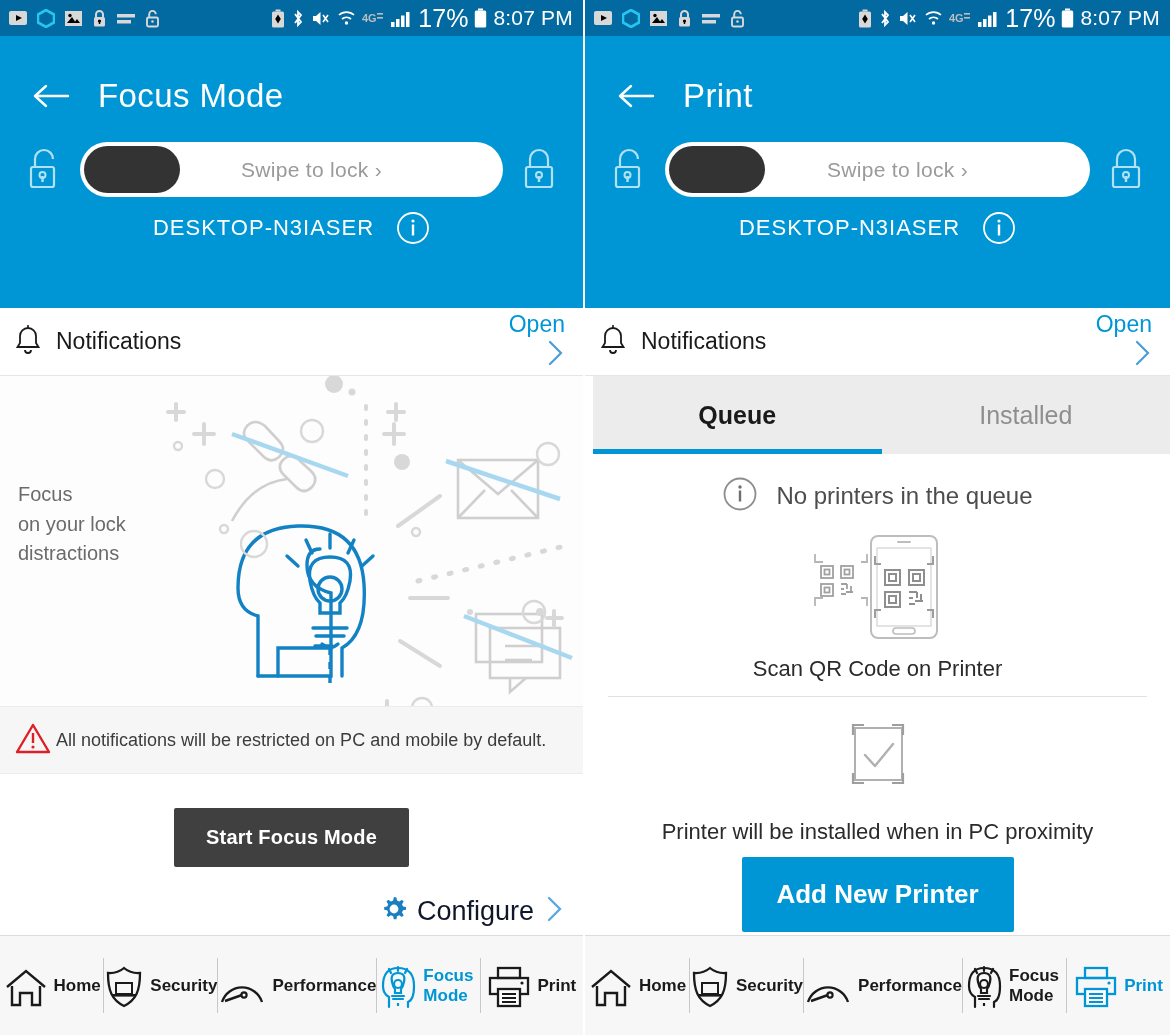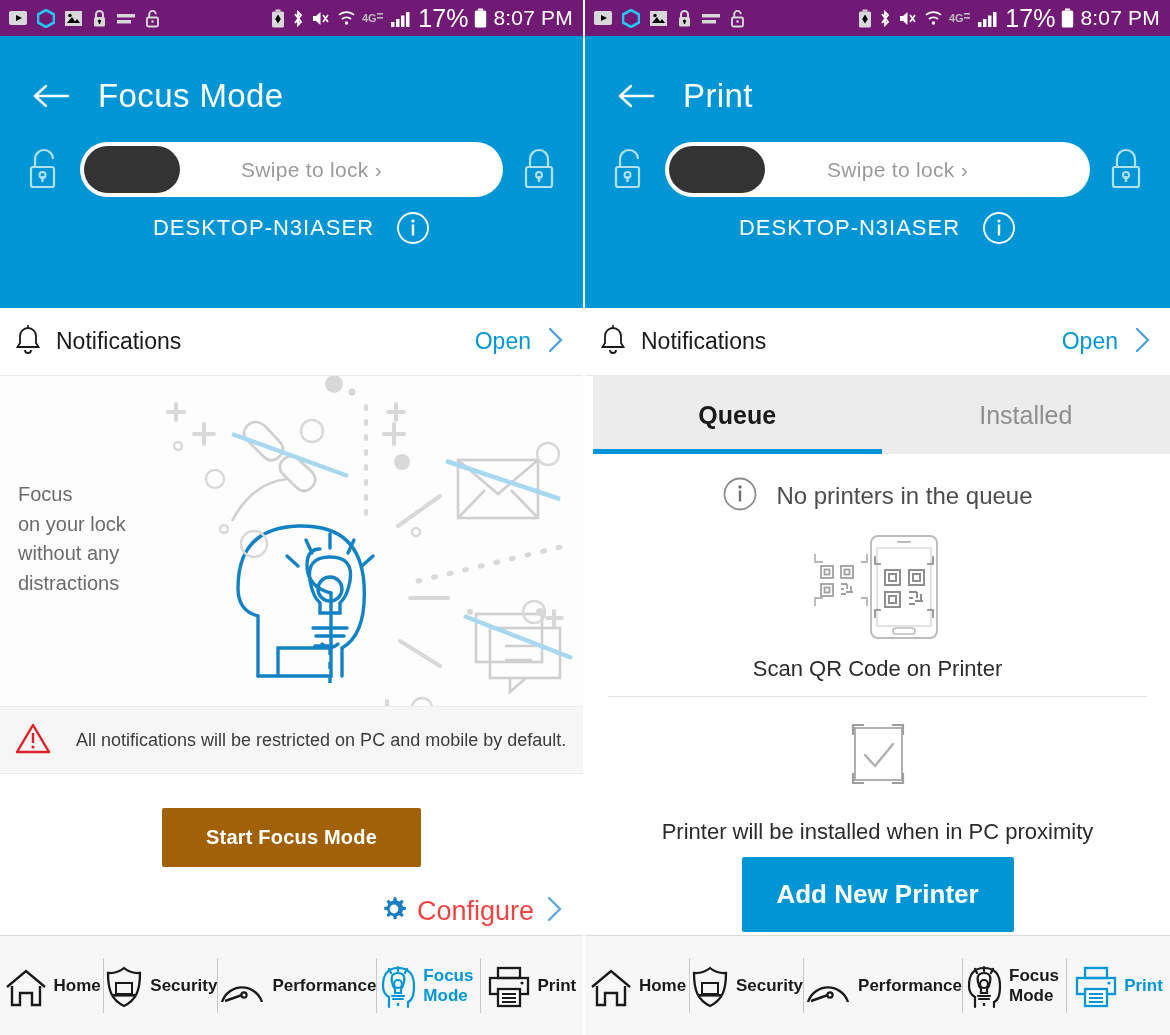--- a/index.html
+++ b/index.html
@@ -8,21 +8,21 @@
     font-family: "Liberation Sans", sans-serif;
     background: #ffffff;
     overflow: hidden;
   }
   .screens { display: flex; width: 1170px; height: 1035px; }
   .screen { width: 585px; height: 1035px; position: relative; display: flex; flex-direction: column; background:#fff; }
   .screen.left { border-right: 2px solid #ffffff; }
 
   
   .statusbar {
-    height: 36px; background: #701a75; color: #fff;
+    height: 36px; background: #0369a1; color: #fff;
     display: flex; align-items: center; justify-content: space-between;
     padding: 0 10px 0 8px; flex: 0 0 36px;
   }
   .sb-left, .sb-right { display: flex; align-items: center; gap: 9px; }
   .sb-right { gap: 6px; }
   .sb-ico { display: inline-flex; align-items: center; justify-content: center; }
   .sb-time { font-size: 21px; font-weight: 500; letter-spacing: .2px; }
   .sb-pct { font-size: 25px; font-weight: 500; }
 
   
@@ -52,46 +52,46 @@
   .dev-name { font-size: 22px; letter-spacing: 1px; }
   .info-ico { width: 34px; height: 34px; cursor: pointer; }
 
   
   .notif {
     flex: 0 0 68px; display: flex; align-items: center; justify-content: space-between;
     padding: 0 18px 0 14px; border-bottom: 1px solid #e6e6e6; background:#fff;
   }
   .notif-left { display: flex; align-items: center; gap: 14px; }
   .notif-label { font-size: 23px; color: #1a1a1a; font-weight: 500; }
-  .notif-right { display: flex; align-items: center; gap: 14px; cursor: pointer; }
+  .notif-right { display: flex; align-items: flex-end; cursor: pointer; flex-direction: column; }
   .notif-open { font-size: 23px; color: #0096d6; font-weight: 500; }
 
   
   .body-area { flex: 1; display: flex; flex-direction: column; position: relative; background: #fff; }
   .illus-wrap { position: relative; height: 330px; overflow: hidden; background:#fdfdfd; }
   .focus-text {
     position: absolute; left: 18px; top: 104px; font-size: 20px; color: #6b6b6b;
     line-height: 1.48; font-weight: 400;
   }
   .warn-bar {
     background: #f6f6f6; border-top: 1px solid #ececec; border-bottom: 1px solid #ececec;
-    display: flex; align-items: center; gap: 24px; padding: 14px 14px; height: 68px;
+    display: flex; align-items: center; gap: 4px; padding: 14px 14px; height: 68px;
   }
   .warn-text { font-size: 18px; color: #3c3c3c; }
   .btn-row { display: flex; justify-content: center; padding-top: 34px; }
   .primary-btn {
-    background: #a16207; color: #fff; border: none; border-radius: 2px;
+    background: #404040; color: #fff; border: none; border-radius: 2px;
     font-family: inherit; font-size: 20px; font-weight: 700;
-    padding: 18px 8px; width: 259px; cursor: pointer; letter-spacing: .2px;
+    padding: 18px 8px; width: 235px; cursor: pointer; letter-spacing: .2px;
   }
   .configure-row {
     display: flex; align-items: center; justify-content: flex-end; gap: 9px;
     padding: 26px 18px 0 0; cursor: pointer;
   }
-  .configure-label { font-size: 27px; color: #ef4444; font-weight: 500; }
+  .configure-label { font-size: 27px; color: #0f172a; font-weight: 500; }
 
   
   .tabs { display: flex; flex: 0 0 78px; background: #ececec; margin-left: 8px; }
   .tab {
     flex: 1; display: flex; align-items: center; justify-content: center;
     font-size: 25px; color: #8e8e8e; cursor: pointer; position: relative; font-weight: 400;
   }
   .tab.active { color: #1a1a1a; font-weight: 700; background: #ececec; }
   .tab.active::after {
     content: ""; position: absolute; left: 0; right: 0; bottom: 0; height: 5px; background: #0096d6;
@@ -361,21 +361,20 @@
             <line x1="398" y1="150" x2="440" y2="120"></line>
             <line x1="410" y1="222" x2="448" y2="222"></line>
             <line x1="400" y1="265" x2="440" y2="290"></line>
           </g>
           <path d="M366 30 v120" stroke="#d8d8d8" stroke-width="4" stroke-dasharray="3 12" stroke-linecap="round" fill="none"></path>
           <path d="M418 205 L565 170" stroke="#d8d8d8" stroke-width="5" stroke-dasharray="2 14" stroke-linecap="round" fill="none"></path>
         </svg>
         <div class="focus-text">
           <div>Focus</div>
           <div>on your lock</div>
-          <div>without any</div>
           <div>distractions</div>
         </div>
       </div>
 
       <div class="warn-bar">
         <span>
           <svg width="38" height="34" viewBox="0 0 38 34">
               <path d="M19 4 L35 31 H3 z" fill="none" stroke="#e01e26" stroke-width="2.4" stroke-linejoin="round"></path>
               <rect x="17.8" y="12" width="2.4" height="10" fill="#e01e26"></rect>
               <circle cx="19" cy="26" r="1.6" fill="#e01e26"></circle>

